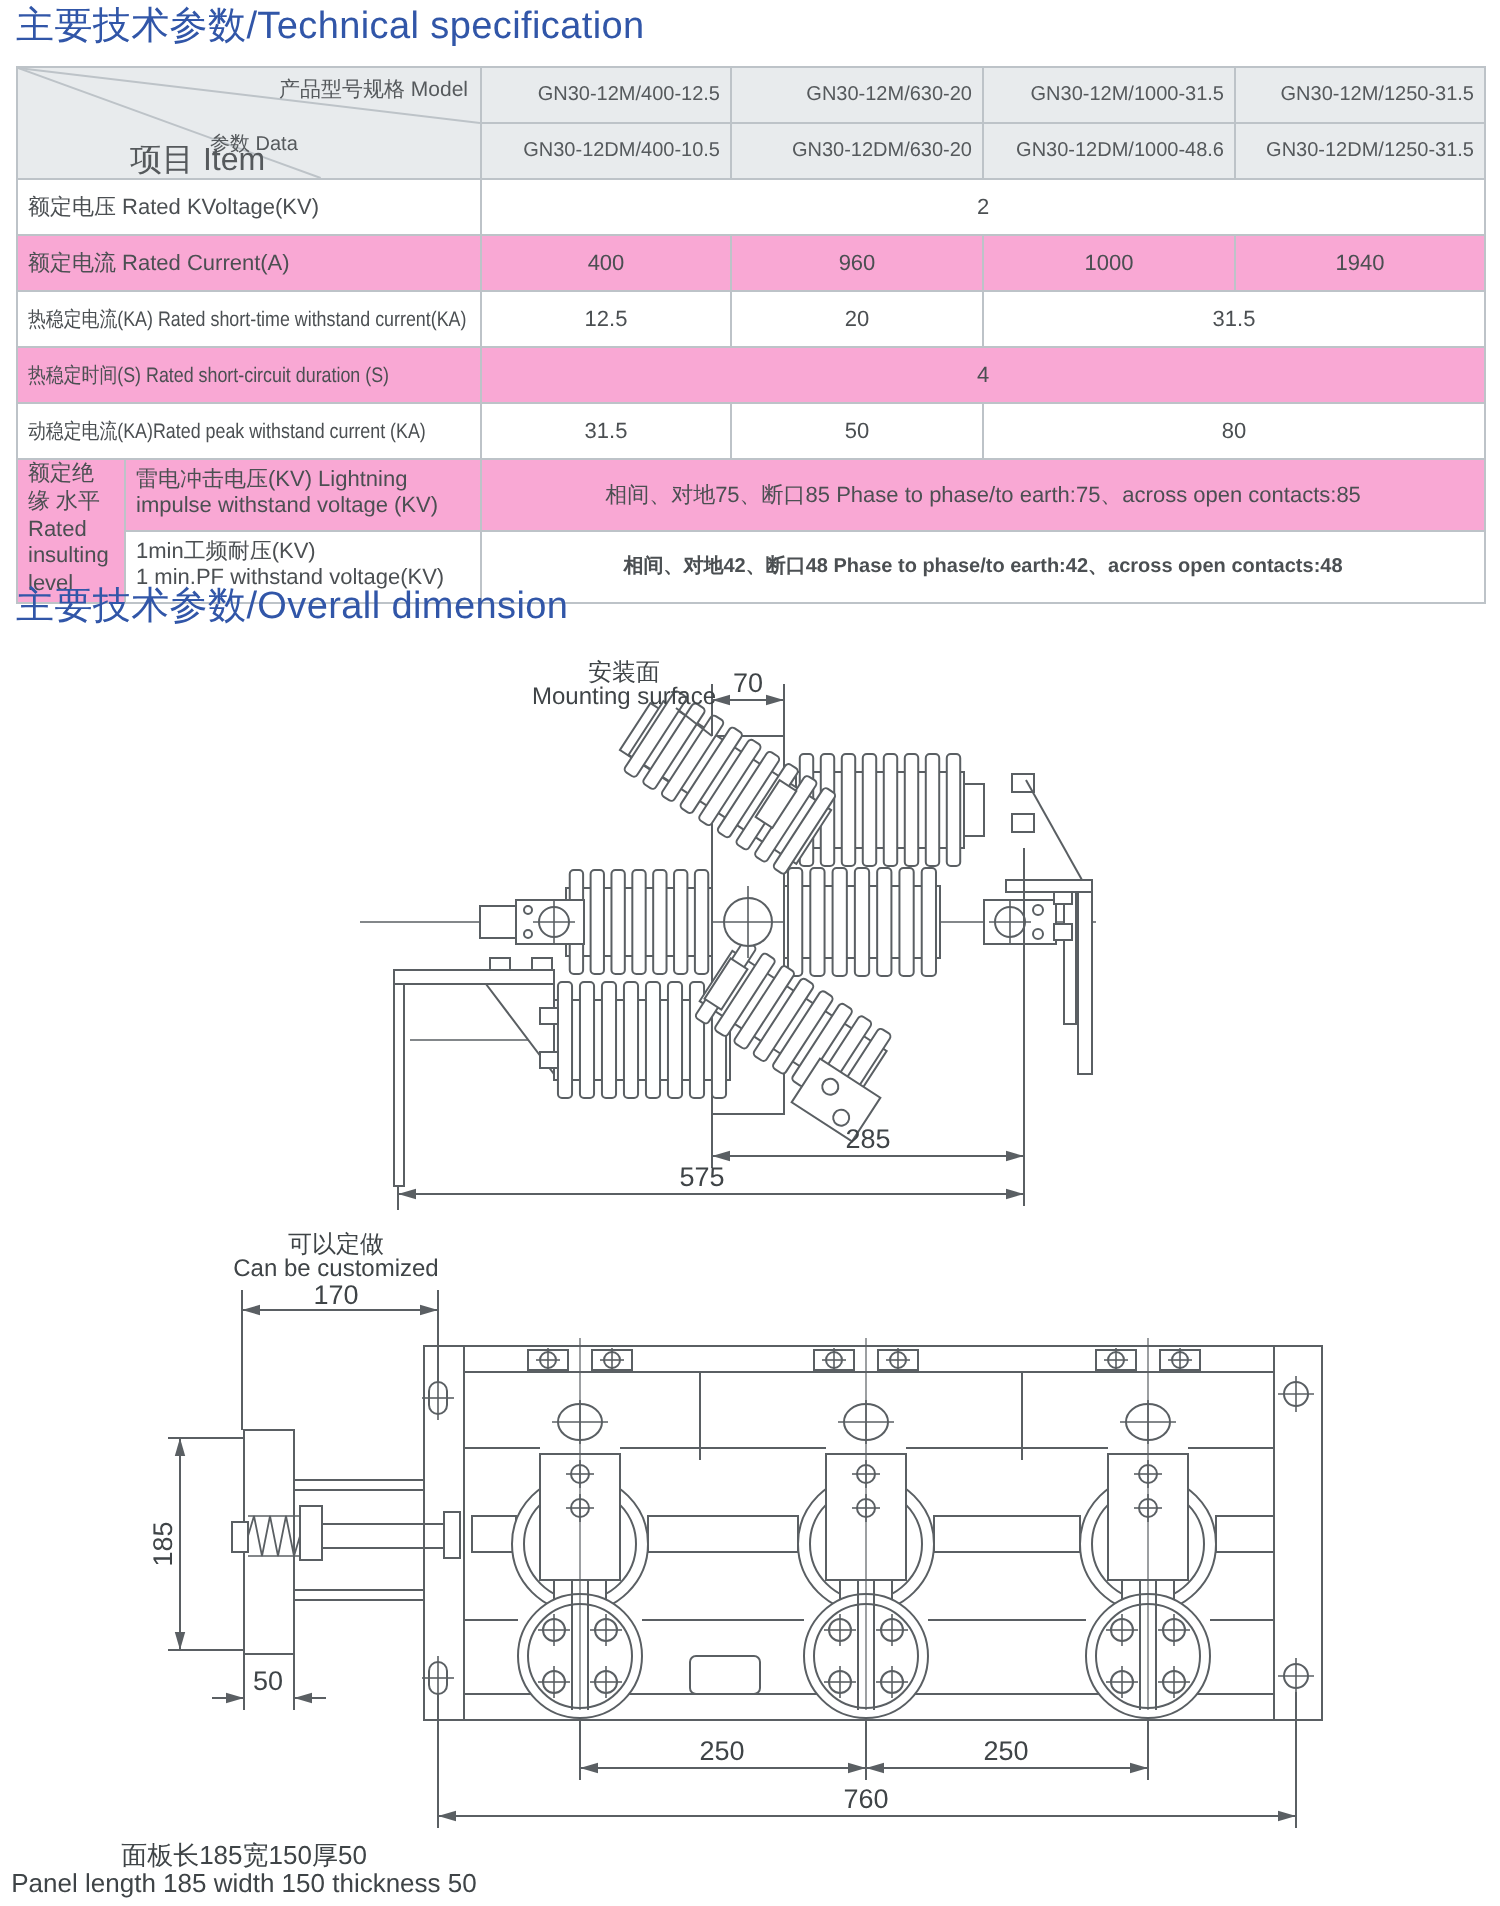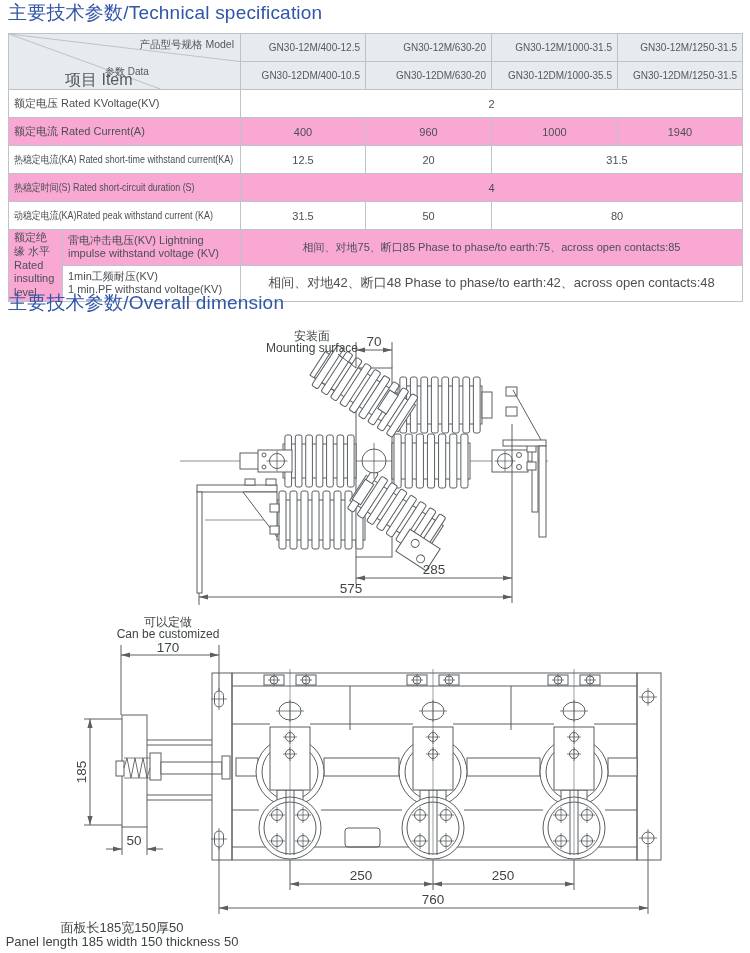--- a/index.html
+++ b/index.html
@@ -52,21 +52,21 @@
       <span class="corner-item">项目 Item</span>
     </td>
     <td>GN30-12M/400-12.5</td>
     <td>GN30-12M/630-20</td>
     <td>GN30-12M/1000-31.5</td>
     <td>GN30-12M/1250-31.5</td>
   </tr>
   <tr class="hdr">
     <td>GN30-12DM/400-10.5</td>
     <td>GN30-12DM/630-20</td>
-    <td>GN30-12DM/1000-35.5</td>
+    <td>GN30-12DM/1000-48.6</td>
     <td>GN30-12DM/1250-31.5</td>
   </tr>
   <tr>
     <td colspan="2">额定电压 Rated KVoltage(KV)</td>
     <td class="val" colspan="4">2</td>
   </tr>
   <tr class="alt">
     <td colspan="2">额定电流 Rated Current(A)</td>
     <td class="val">400</td>
     <td class="val">960</td>
@@ -92,21 +92,21 @@
   <tr class="alt" style="height:28px;">
     <td class="grp" rowspan="2">额定绝缘 水平 Rated insulting level</td>
     <td class="sub">雷电冲击电压(KV) Lightning impulse withstand voltage (KV)</td>
     <td class="val" colspan="4" style="font-size:11px;text-align:center;">相间、对地75、断口85 Phase to phase/to earth:75、across open contacts:85</td>
   </tr>
   <tr style="height:28px;padding-left:13px;">
     <td class="sub">
       <div>1min工频耐压(KV)</div>
       <div>1 min.PF withstand voltage(KV)</div>
     </td>
-    <td class="val" colspan="4" style="font-size:13px;">相间、对地42、断口48 Phase to phase/to earth:42、across open contacts:48</td>
+    <td class="val" colspan="4" style="font-size:10px;font-weight:bold;">相间、对地42、断口48 Phase to phase/to earth:42、across open contacts:48</td>
   </tr>
 </tbody>
   </table>
 
 <div class="section-title" id="title2">主要技术参数/Overall dimension</div>
 
 <svg class="draw" id="sv1" style="top:328px;" width="750" height="295" viewBox="0 0 750 295">
   <g id="sv1-geom">
       <line x1="180" y1="133" x2="548" y2="133" stroke="#5a5f63" stroke-width="0.7"></line>
       <line x1="205" y1="192" x2="392" y2="192" stroke="#5a5f63" stroke-width="0.7"></line>

